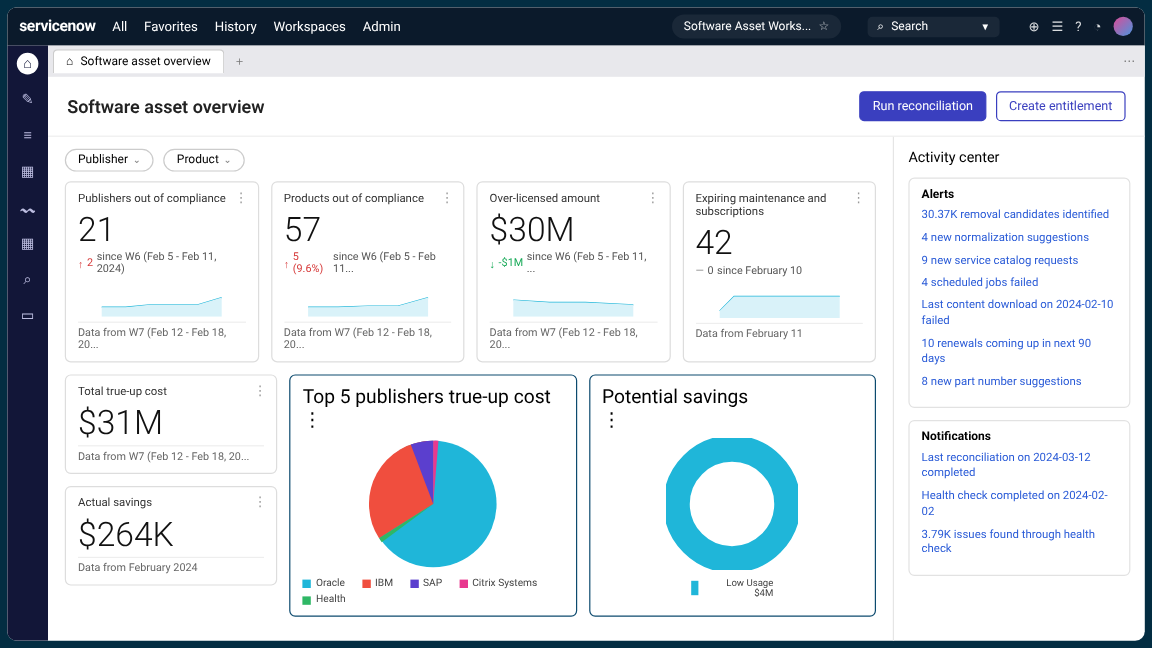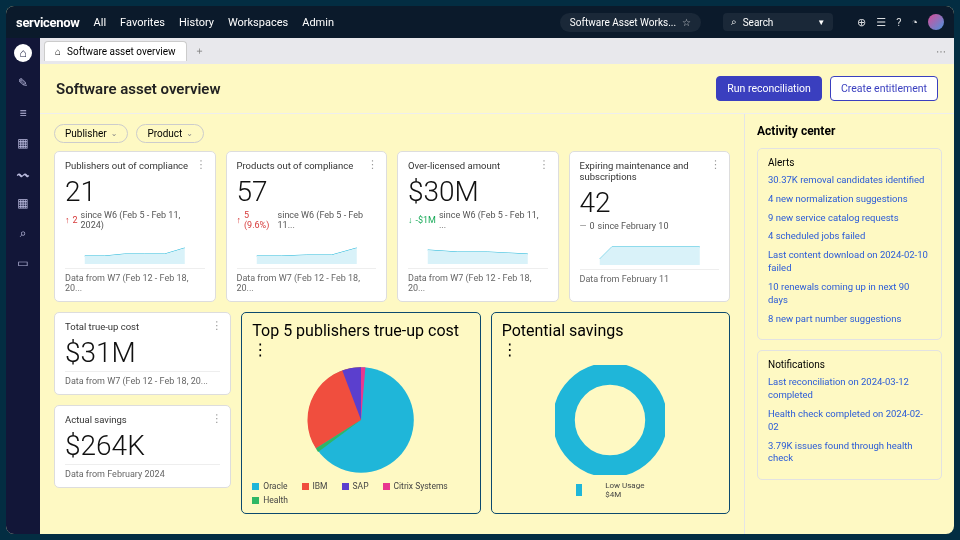--- a/index.html
+++ b/index.html
@@ -1,17 +1,17 @@
 <!DOCTYPE html>
 <html><head>
 <meta charset="utf-8">
 <style>
 *{box-sizing:border-box;margin:0;padding:0;font-family:-apple-system,BlinkMacSystemFont,"Segoe UI",Roboto,sans-serif}
 body{width:960px;height:540px;background:#032d42;overflow:hidden}
-.shell{position:absolute;inset:6px;background:#fef9c3;border-radius:8px;overflow:hidden;display:flex;flex-direction:column}
+.shell{position:absolute;inset:6px;background:#ffffff;border-radius:8px;overflow:hidden;display:flex;flex-direction:column}
 .topbar{height:32px;background:#0b1a2b;display:flex;align-items:center;padding:0 10px;color:#fff;font-size:11px;gap:14px}
 .logo{font-weight:700;font-size:13px;letter-spacing:-.3px}
 .nav-items{display:flex;gap:14px}
 .nav-items span{cursor:pointer}
 .center-pill{margin-left:auto;margin-right:8px;background:#1a2838;border-radius:14px;padding:4px 10px;font-size:10px;display:flex;align-items:center;gap:6px}
 .star{opacity:.7}
 .search-box{background:#1a2838;border-radius:4px;padding:3px 8px;font-size:10px;display:flex;align-items:center;gap:6px;width:110px}
 .search-box .chev{margin-left:auto;font-size:8px}
 .top-icons{display:flex;gap:10px;margin-left:10px;align-items:center}
 .top-icons span{font-size:11px;opacity:.85;cursor:pointer}
@@ -49,25 +49,25 @@
 .spark{height:30px;margin:4px -2px;position:relative}
 .spark svg{width:100%;height:100%}
 .card .foot{font-size:9px;color:#666;border-top:1px solid #eee;padding-top:4px;margin-top:2px}
 .row2{display:grid;grid-template-columns:1fr 1.35fr 1.35fr;gap:10px;margin-top:10px}
 .stack{display:flex;flex-direction:column;gap:10px}
 .piecard{border:1px solid #0c4a6e;border-radius:5px;padding:8px 10px;position:relative}
 .pie-wrap{display:flex;justify-content:center;margin:6px 0}
 .legend{display:flex;flex-wrap:wrap;gap:4px 14px;font-size:8.5px;color:#444}
 .lg{display:flex;align-items:center;gap:4px}
 .sw{width:7px;height:7px}
-.donut-lbl{font-size:8px;color:#444;text-align:left;display:flex;align-items:center;gap:23px;justify-content:center;margin-top:4px}
+.donut-lbl{font-size:8px;color:#444;text-align:right;display:flex;align-items:center;gap:23px;justify-content:center;margin-top:4px}
 .side{width:210px;border-left:1px solid #e5e5e5;padding:10px 12px;overflow:hidden}
-.side h2{font-size:12px;font-weight:700;margin-bottom:10px}
+.side h2{font-size:12px;font-weight:400;margin-bottom:10px}
 .panel{border:1px solid #e2e2e2;border-radius:5px;padding:8px 10px;margin-bottom:10px}
-.panel h3{font-size:10px;font-weight:400;margin-bottom:6px}
+.panel h3{font-size:10px;font-weight:700;margin-bottom:6px}
 .panel a{display:block;font-size:9.5px;color:#2a5bd7;text-decoration:none;margin-bottom:6px;line-height:1.35;cursor:pointer}
 </style>
 </head>
 <body>
 
 <div class="shell">
   <div class="topbar">
     <span class="logo"><span>servicenow</span></span>
     <div class="nav-items">
       <span>All</span>

